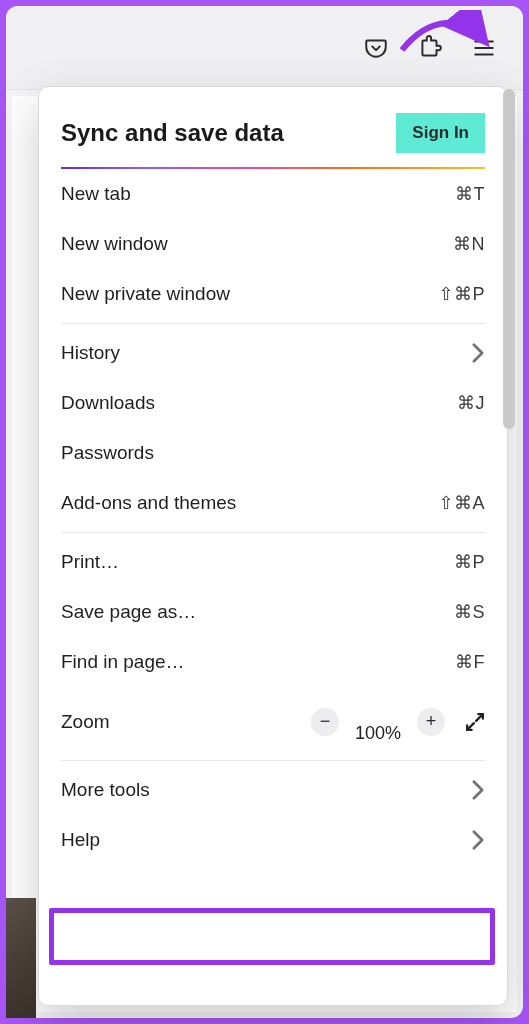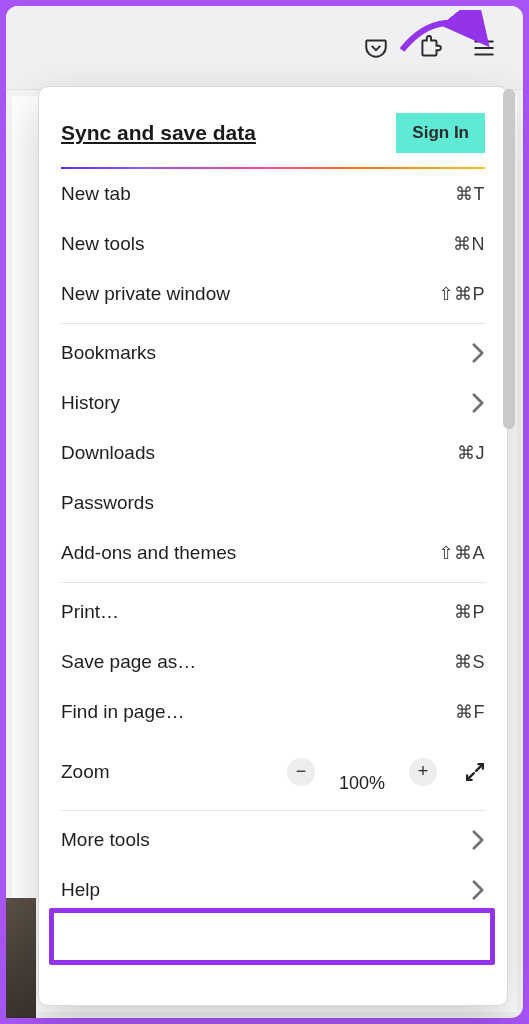--- a/index.html
+++ b/index.html
@@ -29,40 +29,40 @@
       position: absolute; top: 86px; left: 38px; width: 470px; height: 920px;
       background: #fff; border: 1px solid #d9d9dc; border-radius: 10px;
       box-shadow: 0 18px 48px rgba(0,0,0,.20);
       padding: 4px 0;
     }
     .scroll-track { position:absolute; right:-8px; top:2px; width:12px; height:340px; background:#c9c9cc; border-radius:6px; }
     .menu-header {
       display:flex; justify-content:space-between; align-items:center;
       padding: 22px 22px 14px 22px;
     }
-    .menu-title { font-size: 21px; font-weight: 700; color:#1a1a1c;text-decoration:underline; }
+    .menu-title { font-size: 24px; font-weight: 700; color:#1a1a1c; }
     .signin-btn {
       background:#5eead4; border:none; border-radius:0;
       padding: 10px 16px; font-size:17px; font-weight:600; color:#2c2c2e; cursor:pointer;
     }
     .rainbow {
       height:2px; margin:0 22px;
       background:linear-gradient(90deg,#6d28d9 0%,#8b5cf6 18%,#ec4899 45%,#f97316 70%,#fbbf24 100%);
     }
     .section-sep { height:1px; background:#e5e5e8; margin:4px 22px; }
     .item {
       display:flex; align-items:flex-start; justify-content:space-between;
       padding: 14px 22px; font-size:19px; color:#1f1f22; cursor:pointer;
     }
     .item .lbl { flex:1; }
     .shortcut { font-size:18px; color:#3a3a3d; letter-spacing:.5px; }
     .chev { color:#737376; display:flex; }
     .zoom-row {
       display:flex; align-items:center; padding:12px 22px; font-size:19px; color:#1f1f22;
-      gap: 22px;
+      gap: 14px;
       justify-content: space-between;
     }
     .zoom-row .lbl { flex:1; }
     .zbtn {
       width:28px; height:28px; border-radius:50%; background:#ededf0;
       display:flex; align-items:center; justify-content:center;
       font-size:18px; color:#2c2c2e; cursor:pointer;
     }
     .zpct { font-size:18px; color:#222; min-width:50px; text-align:center;margin-top:24px; }
     .full-ic { width:20px; height:20px; margin-left:6px; display:flex; align-items:center; justify-content:center; cursor:pointer; }
@@ -110,36 +110,28 @@
     <button class="signin-btn">Sign In</button>
   </div>
   <div class="rainbow"></div>
 
   <div id="menu-body">
       <div class="item">
         <span class="lbl">New tab</span>
         <span class="shortcut">⌘T</span>
       </div>
       <div class="item">
-        <span class="lbl">New tools</span>
+        <span class="lbl">New window</span>
         <span class="shortcut">⌘N</span>
       </div>
       <div class="item">
         <span class="lbl">New private window</span>
         <span class="shortcut">⇧⌘P</span>
       </div>
       <div class="section-sep"></div>
-      <div class="item">
-        <span class="lbl">Bookmarks</span>
-        <span class="chev">
-          <svg width="14" height="22" viewBox="0 0 10 16" fill="none" stroke="currentColor" stroke-width="2" stroke-linecap="round" stroke-linejoin="round">
-            <path d="M2 2l6 6-6 6"></path>
-          </svg>
-        </span>
-      </div>
       <div class="item">
         <span class="lbl">History</span>
         <span class="chev">
           <svg width="14" height="22" viewBox="0 0 10 16" fill="none" stroke="currentColor" stroke-width="2" stroke-linecap="round" stroke-linejoin="round">
             <path d="M2 2l6 6-6 6"></path>
           </svg>
         </span>
       </div>
       <div class="item">
         <span class="lbl">Downloads</span>

